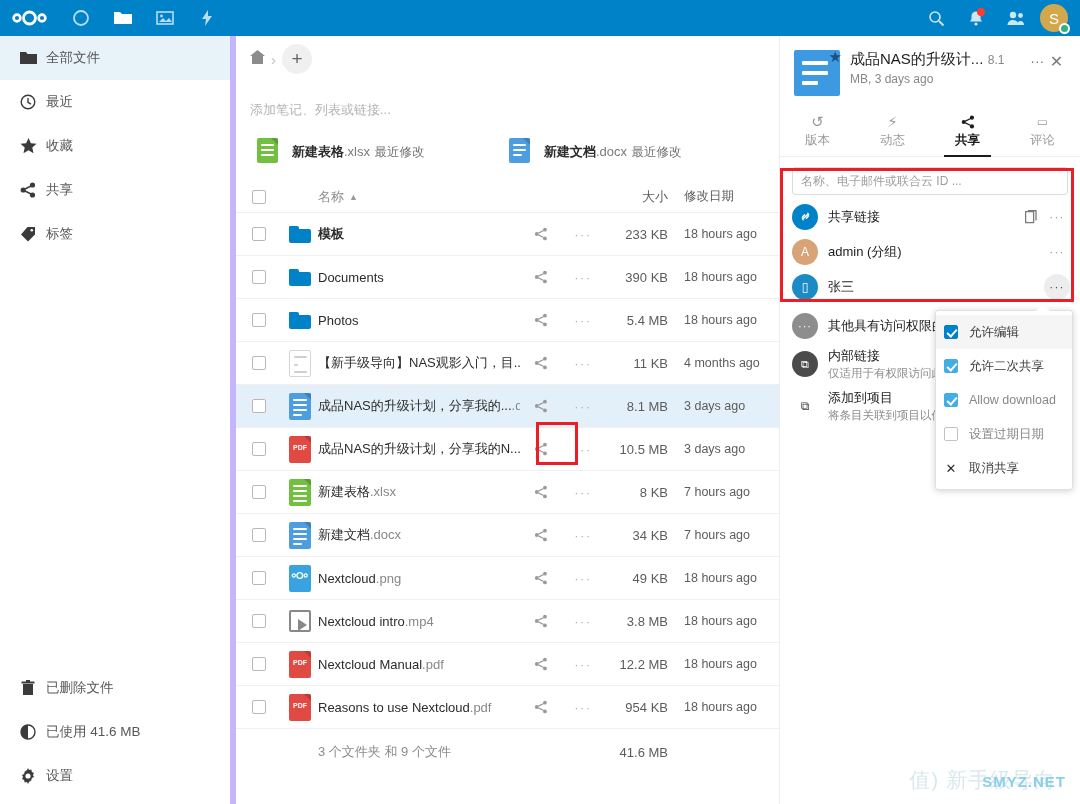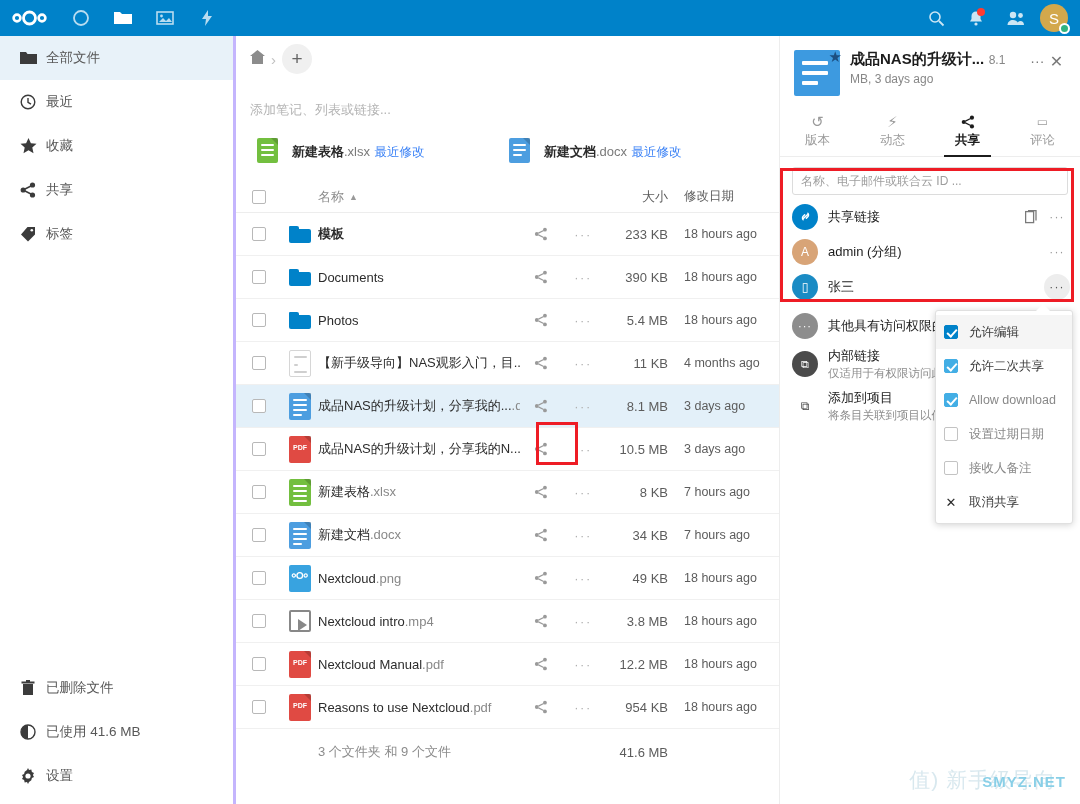--- a/index.html
+++ b/index.html
@@ -41,21 +41,21 @@
     position: relative; margin-left: 4px;
   }
   .avatar .status {
     position: absolute; right: -2px; bottom: -2px; width: 11px; height: 11px;
     border-radius: 50%; background: #2fb380; border: 2px solid #fff;
   }
 
   
   .sidebar {
     position: absolute; top: 36px; left: 0; width: 236px; height: 768px;
-    background: #fff; border-right: 3px solid #c4b5fd;
+    background: #fff; border-right: 6px solid #c4b5fd;
   }
   .side-item {
     height: 44px; display: flex; align-items: center; padding-left: 12px;
     color: #585858; font-size: 13.5px;
   }
   .side-item.active { background: #e8f2f9; }
   .side-ico { width: 32px; display: flex; align-items: center; justify-content: center; flex: 0 0 32px; }
   .side-label { margin-left: 2px; }
   .side-bottom { position: absolute; bottom: 6px; left: 0; width: 236px; }
 
@@ -74,21 +74,21 @@
     margin: 14px 0 0 14px; color: #b4b4b4; font-size: 13px; height: 28px;
     display: flex; align-items: center;
   }
   .recent-row { display: flex; padding: 14px 0 18px 14px; }
   .recent-item { display: flex; align-items: center; width: 252px; }
   .recent-ico { width: 34px; flex: 0 0 34px; display: flex; align-items: center; justify-content: center; }
   .recent-txt { margin-left: 8px; line-height: 1.35; }
   .recent-name { font-size: 13px; color: #2c2c2c; }
   .recent-name b { font-weight: bold; }
   .recent-name .ext { color: #7a7a7a; font-weight: normal; }
-  .recent-sub { font-size: 12.5px; color: #3b82f6; }
+  .recent-sub { font-size: 12.5px; color: #737373; }
 
   .tbl { width: 544px; font-size: 13px; }
   .tbl-head {
     height: 32px; display: flex; align-items: center;
     color: #8c8c8c; border-bottom: 1px solid #ededed;
   }
   .row {
     height: 43px; display: flex; align-items: center;
     border-bottom: 1px solid #f0f0f0; color: #2c2c2c;
   }
@@ -131,21 +131,21 @@
   .rpanel {
     position: absolute; top: 36px; left: 780px; width: 300px; height: 768px;
     background: #fff;
   }
   .rp-head { display: flex; padding: 14px 14px 6px 14px; align-items: flex-start; }
   .rp-thumb { width: 46px; height: 46px; flex: 0 0 46px; position: relative; }
   .rp-thumb .sheet { position: absolute; inset: 0; background: #3d9ae0; border-radius: 2px; }
   .rp-thumb .ln { position: absolute; left: 8px; height: 4px; background: #fff; border-radius: 1px; }
   .rp-star { position: absolute; right: -2px; top: -2px; color: #1d4f80; font-size: 15px; }
   .rp-titlewrap { margin-left: 10px; flex: 1 1 auto; min-width: 0; }
-  .rp-title { font-size: 15px; font-weight: bold; color: #1c1c1c; white-space: nowrap; overflow: hidden; }
+  .rp-title { font-size: 15px; font-weight: normal; color: #1c1c1c; white-space: nowrap; overflow: hidden; }
   .rp-sub { font-size: 12px; color: #878787; margin-top: 4px; }
   .rp-headbtn { width: 26px; height: 22px; display: flex; align-items: center; justify-content: center; color: #7a7a7a; font-size: 14px; }
   .rp-tabs { display: flex; border-bottom: 1px solid #ededed; margin-top: 6px; }
   .rp-tab {
     flex: 1 1 0; text-align: center; font-size: 12.5px; color: #9a9a9a;
     padding: 4px 0 7px 0; position: relative;
   }
   .rp-tab .ti { display: block; height: 20px; line-height: 20px; font-size: 15px; }
   .rp-tab.active { color: #1c1c1c; font-weight: bold; }
   .rp-tab.active::after { content: ""; position: absolute; left: 14px; right: 14px; bottom: -1px; height: 2px; background: #1c1c1c; }
@@ -822,24 +822,20 @@
       <span class="mi-txt">允许二次共享</span>
     </div>
     <div class="mi muted">
       <span class="mi-box on2"></span>
       <span class="mi-txt">Allow download</span>
     </div>
     <div class="mi muted">
       <span class="mi-box"></span>
       <span class="mi-txt">设置过期日期</span>
     </div>
-    <div class="mi muted">
-      <span class="mi-box"></span>
-      <span class="mi-txt">接收人备注</span>
-    </div>
     <div class="mi">
       <span class="mi-x">✕</span>
       <span class="mi-txt">取消共享</span>
     </div>
   </div>
 
   <div class="redbox" style="left:536px; top:422px; width:42px; height:43px;"></div>
   <div class="redbox" style="left:780px; top:168px; width:294px; height:134px;"></div>
 
   <div class="watermark">

